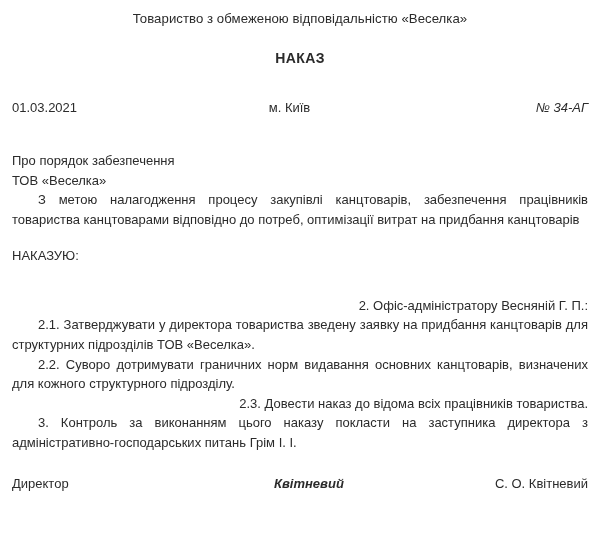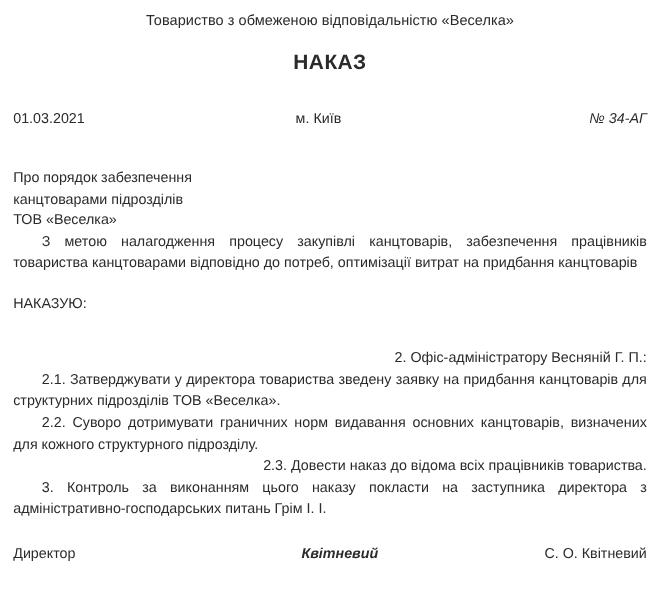--- a/index.html
+++ b/index.html
@@ -28,21 +28,21 @@
   .org-line {
     text-align: center;
     font-size: 13.2px;
     line-height: 16px;
     padding-top: 11px;
     letter-spacing: 0.05px;
   }
 
   .doc-type {
     text-align: center;
-    font-size: 19px;
+    font-size: 14px;
     font-weight: bold;
     line-height: 16px;
     margin-top: 23px;
     letter-spacing: 0.4px;
   }
 
   
   .meta-row {
     position: relative;
     margin-top: 33px;
@@ -137,21 +137,20 @@
   <div class="doc-type">НАКАЗ</div>
 
   <div class="meta-row">
     <span class="meta-date">01.03.2021</span>
     <span class="meta-place">м. Київ</span>
     <span class="meta-number">№ 34-АГ</span>
   </div>
 
   <div class="subject">
     <div>Про порядок забезпечення</div>
-    <div>канцтоварами підрозділів</div>
     <div>ТОВ «Веселка»</div>
   </div>
 
   <div class="body-block">
 
     <p class="para">З метою налагодження процесу закупівлі канцтоварів, забезпечення працівників товариства канцтоварами відповідно до потреб, оптимізації витрат на придбання канцтоварів</p>
 
     <div class="spacer-md"></div>
 
     <p class="para noindent">НАКАЗУЮ:</p>

